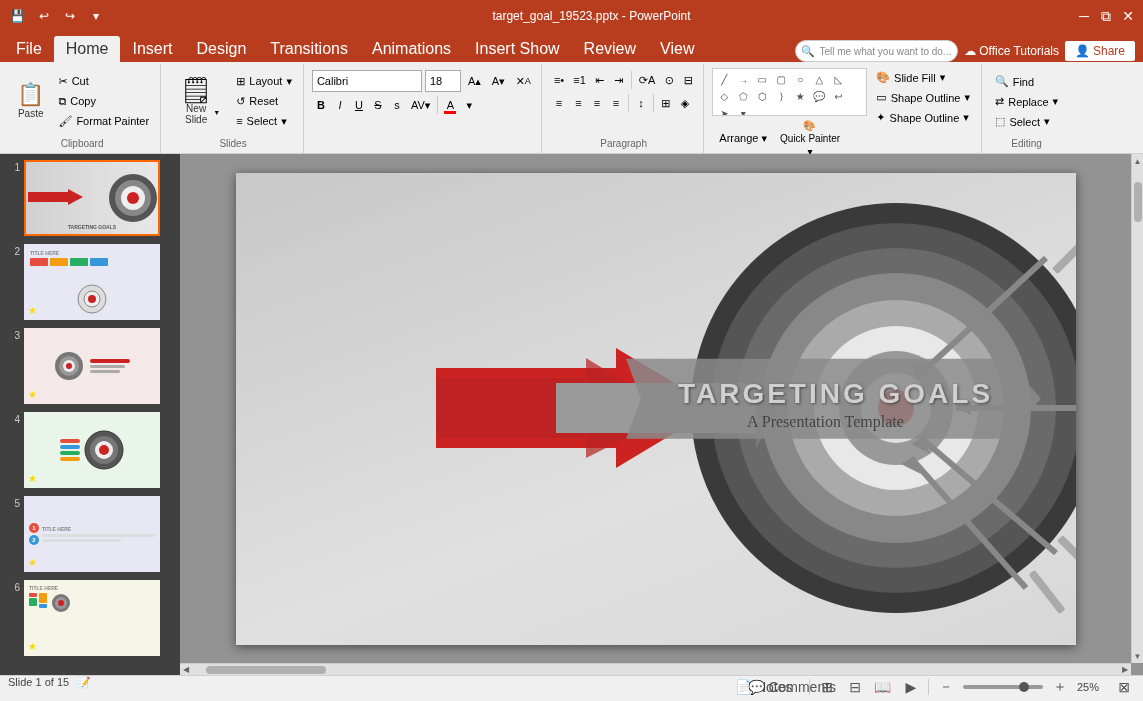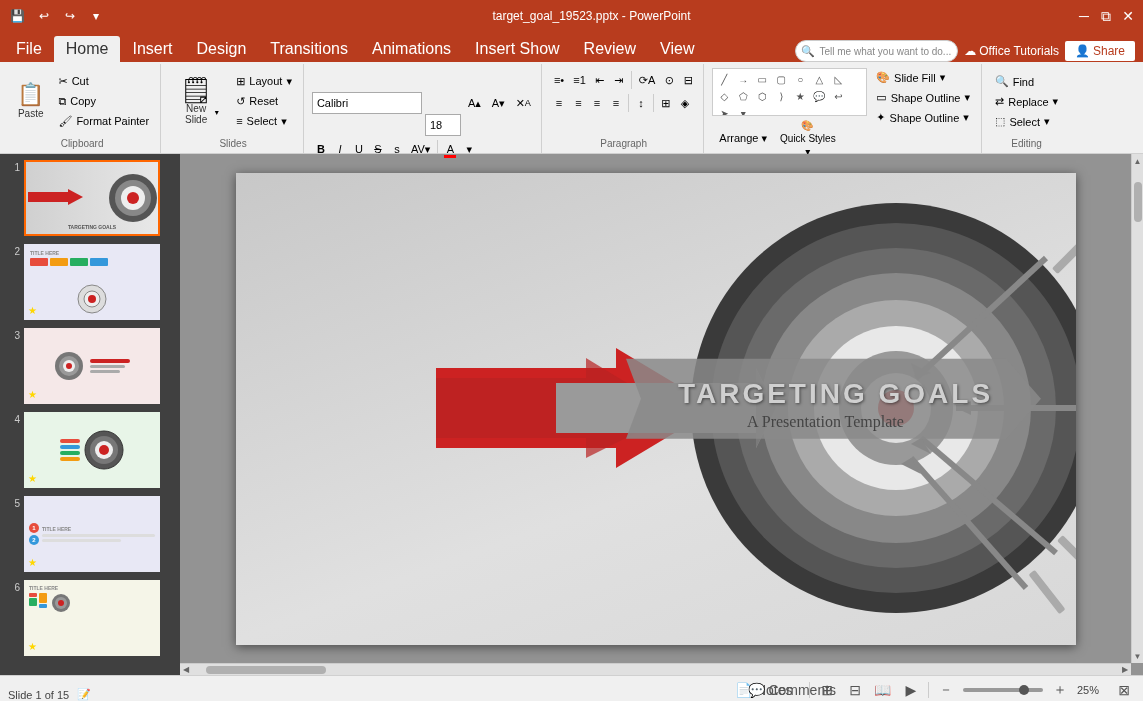--- a/index.html
+++ b/index.html
@@ -106,21 +106,21 @@
 
     
     .font-box {
       height: 22px;
       border: 1px solid #aaa;
       background: white;
       padding: 0 4px;
       font-size: 11px;
       min-width: 100px;
     }
-    .font-size-box { min-width: 36px; width: 36px; margin-top: 44px; }
+    .font-size-box { min-width: 36px; width: 36px; }
 
     
     .main-area {
       display: flex;
       height: calc(701px - 32px - 30px - 92px - 26px);
       background: #939393;
     }
 
     
     .slide-panel {
@@ -172,21 +172,21 @@
       box-shadow: 0 2px 10px rgba(0,0,0,0.5);
       overflow: hidden;
     }
 
     
     .status-bar {
       height: 26px;
       background: #f0f0f0;
       border-top: 1px solid #d0d0d0;
       display: flex;
-      align-items: flex-end;
+      align-items: flex-start;
       padding: 0 8px;
       font-size: 11px;
       color: #444;
       gap: 8px;
     }
     .status-bar-right {
       margin-left: auto;
       display: flex;
       align-items: center;
       gap: 6px;
@@ -494,21 +494,21 @@
           <div class="shape-cell">★</div>
           <div class="shape-cell">💬</div>
           <div class="shape-cell">↩</div>
           <div class="shape-cell">➤</div>
           <div class="shape-cell">▾</div>
         </div>
         <div style="display:flex;align-items:center;gap:1px;font-size:10px;">
           <div class="fmt-btn" style="font-size:11px;padding:2px 6px;">Arrange ▾</div>
           <div class="ribbon-btn large" style="min-height:auto;padding:2px 4px;font-size:10px;">
             <span>🎨</span>
-            <span style="font-size:10px;">Quick Styles</span>
+            <span style="font-size:10px;">Quick Painter</span>
             <span>▾</span>
           </div>
         </div>
       </div>
 
       <div class="ribbon-col">
         <div class="ribbon-small-btn">
           <span>🎨</span>
           <span>Slide Fill</span>
           <span>▾</span>

